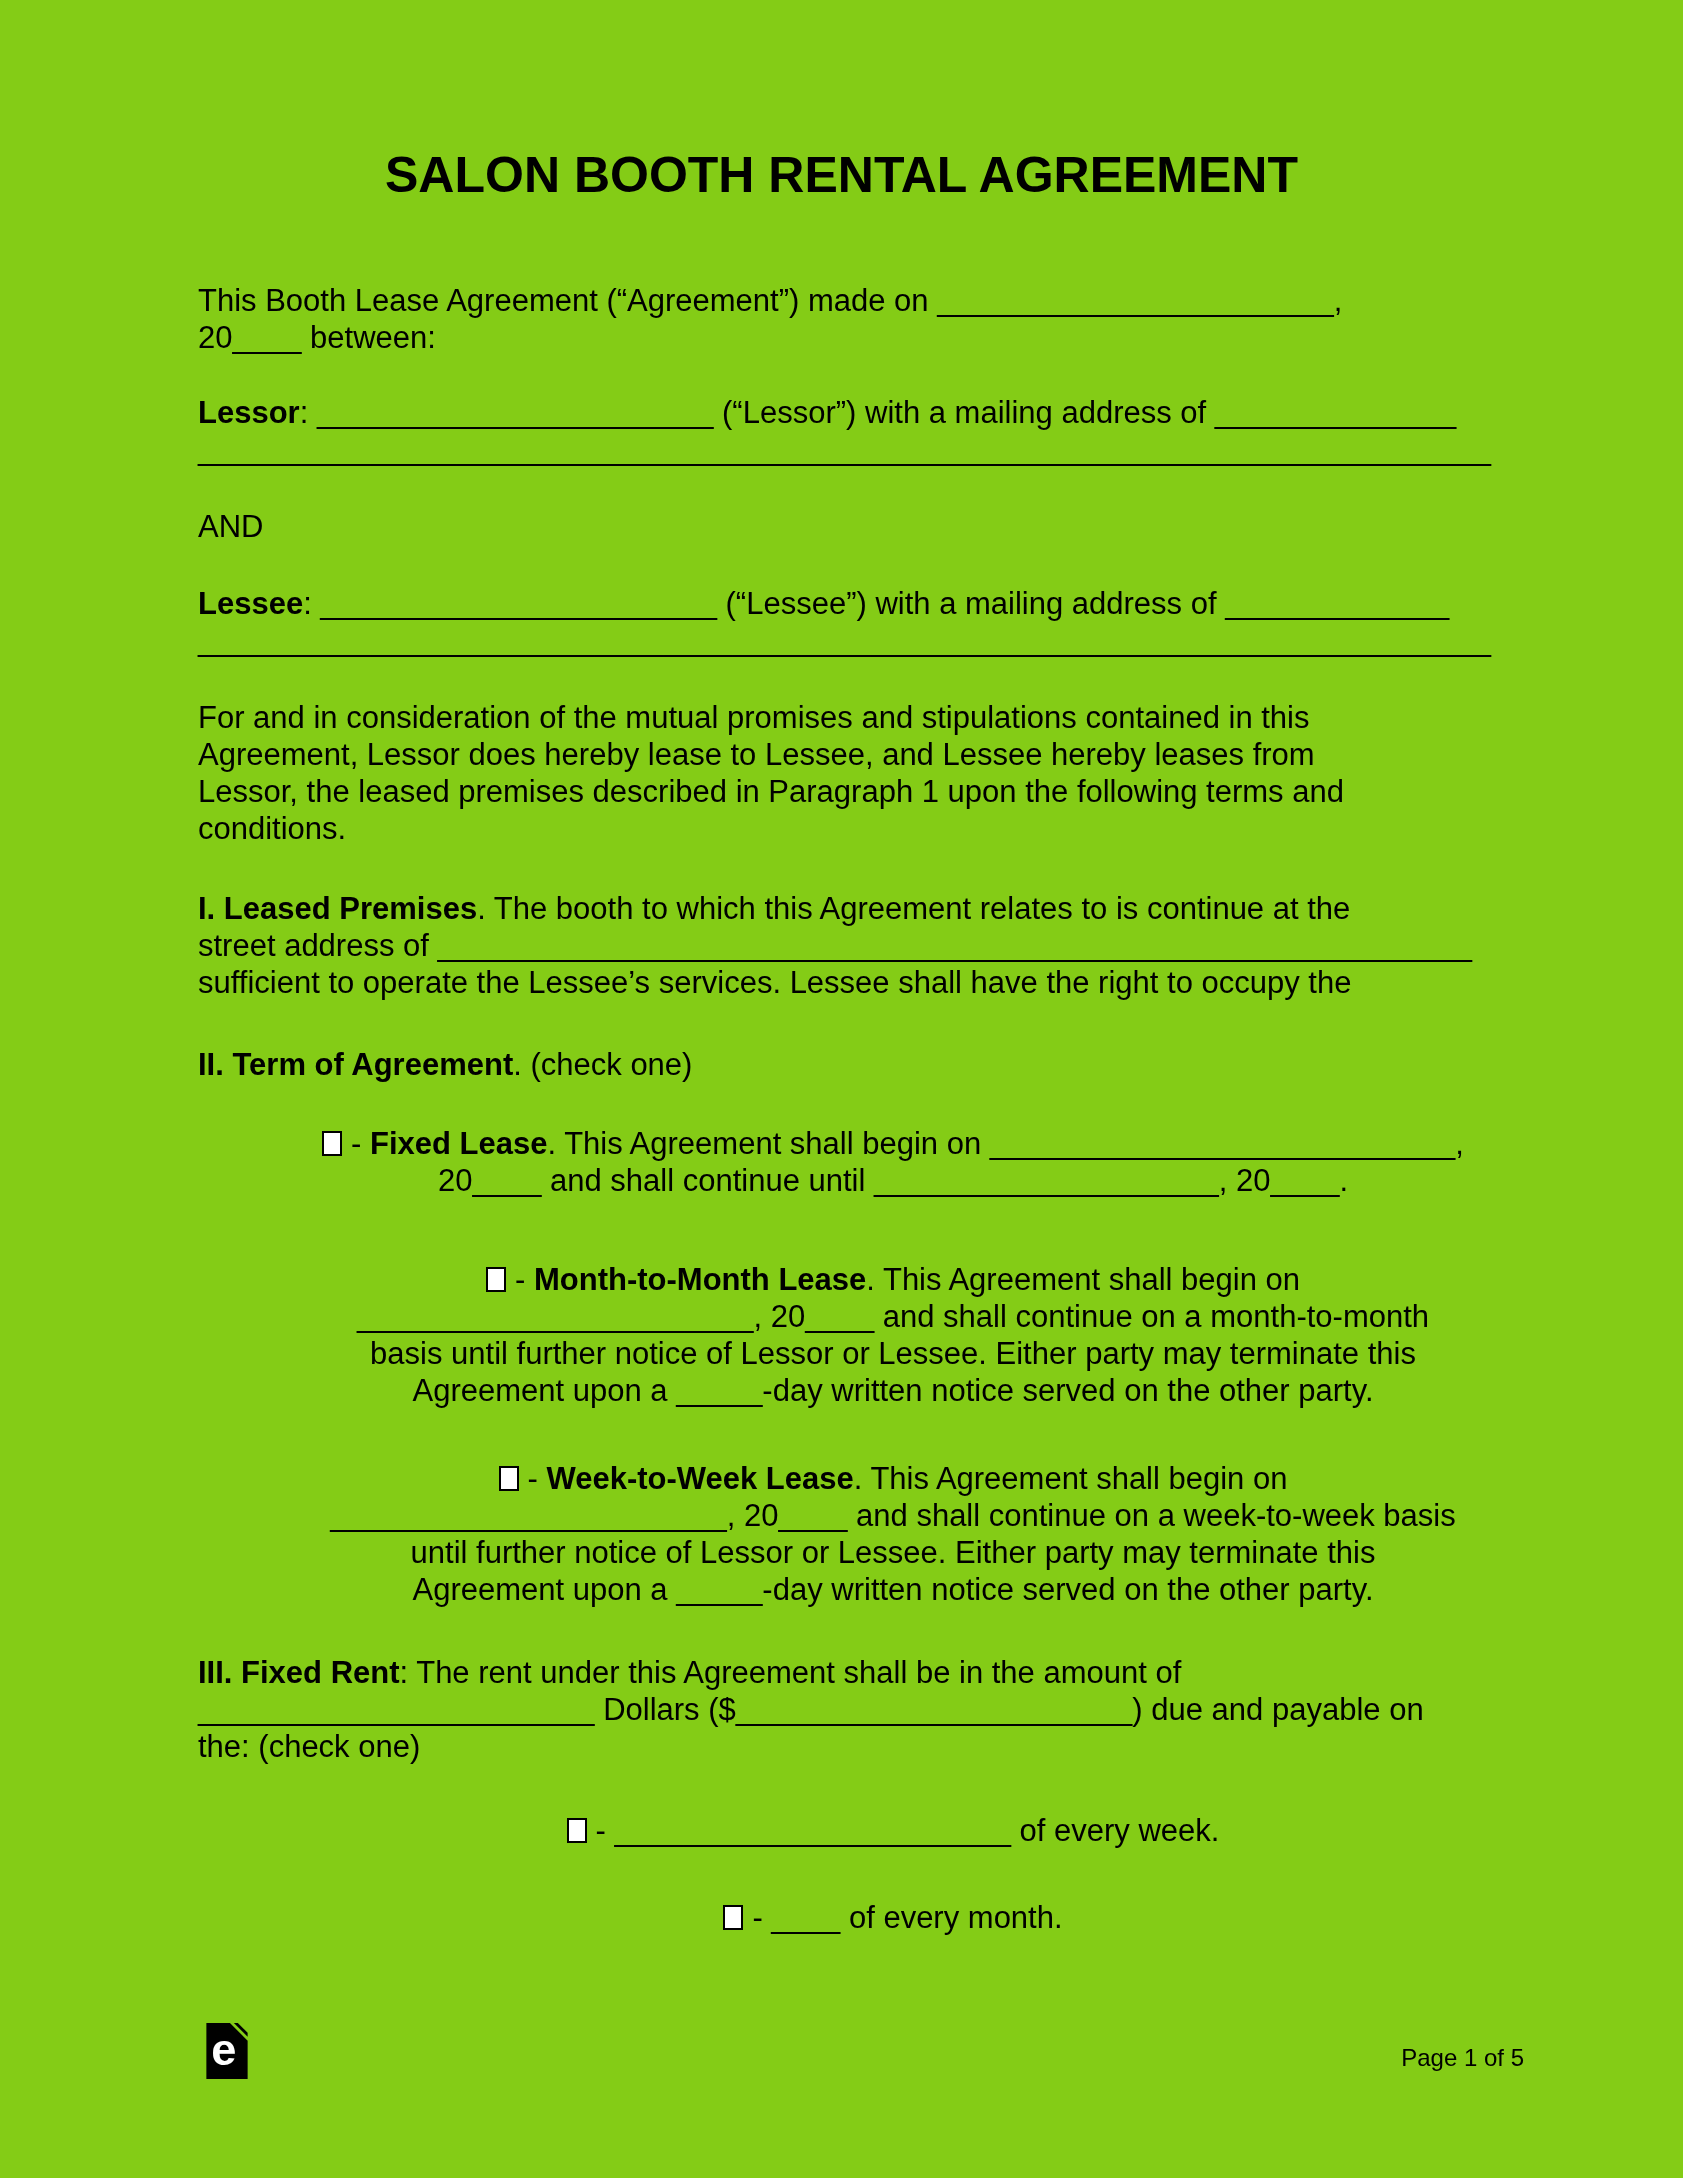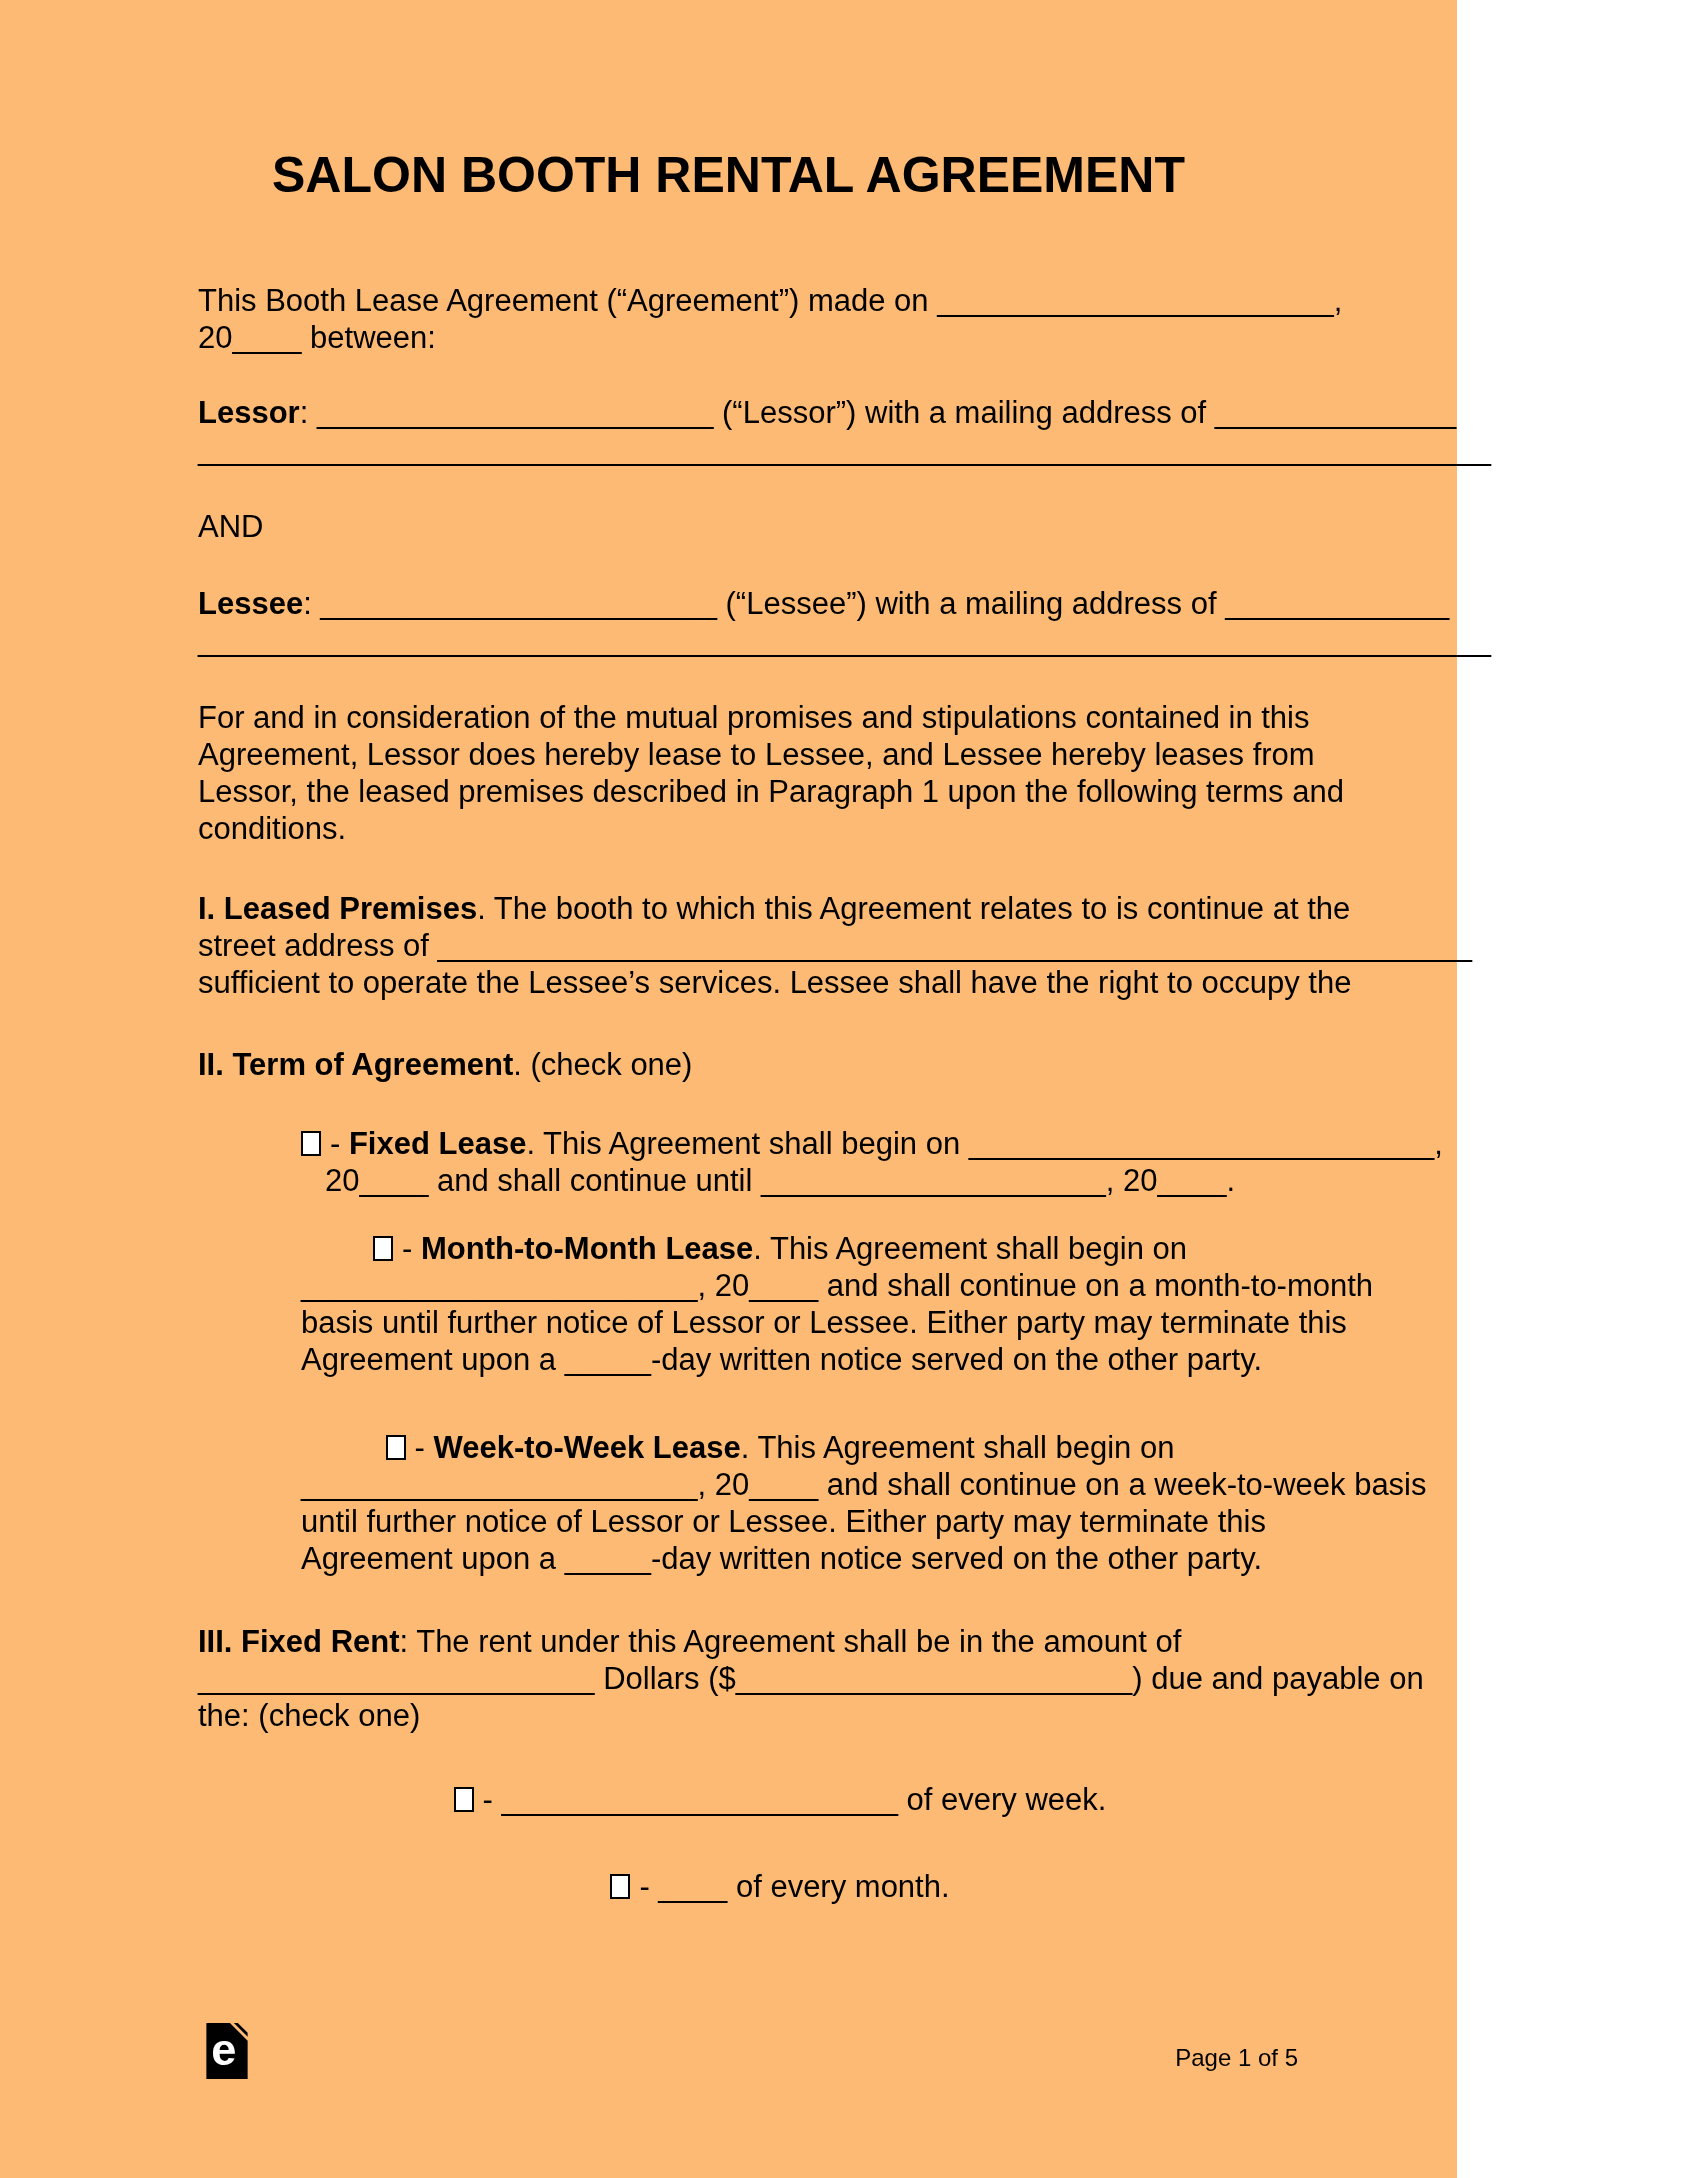--- a/index.html
+++ b/index.html
@@ -1,33 +1,33 @@
 <!DOCTYPE html>
 <html><head>
 <meta charset="utf-8">
 <style>
   html,body{margin:0;padding:0;background:#ffffff;}
   body{width:1683px;height:2178px;overflow:hidden;
        font-family:"Liberation Sans",sans-serif;color:#000;}
-  .page{position:relative;width:1457px;height:2178px;background:#fdba74;
+  .page{position:relative;width:1683px;height:2178px;background:#84cc16;
         padding:0 198px;box-sizing:border-box;}
   .title{margin:0;padding:150px 0 0 0;font-size:50px;line-height:51px;
          font-weight:bold;text-align:center;letter-spacing:0;}
   .p{margin:0;font-size:31px;}
   .line{display:block;white-space:pre;line-height:37px;}
   b{font-weight:bold;}
   .p1{margin-top:81px}
   .p2{margin-top:38px}
   .p3{margin-top:40px}
   .p4{margin-top:40px}
   .p5{margin-top:40px}
   .p6{margin-top:43px}
   .p7{margin-top:45px}
   .p8{margin-top:42px}
-  .p9{margin-top:31px}
+  .p9{margin-top:62px}
   .p10{margin-top:51px}
   .p11{margin-top:46px}
   .p12{margin-top:47px}
   .p13{margin-top:50px}
   .opt{margin-left:103px;text-align:center;}
   .cb{display:inline-block;width:20px;height:25px;border:2.5px solid #000;
       box-sizing:border-box;vertical-align:-2px;margin-right:9px;background:#fff;}
   .logo{position:absolute;left:206px;top:2023px;width:42px;height:56px;}
   .pagenum{position:absolute;top:2039px;right:159px;font-size:24px;line-height:37px;}
 </style>

